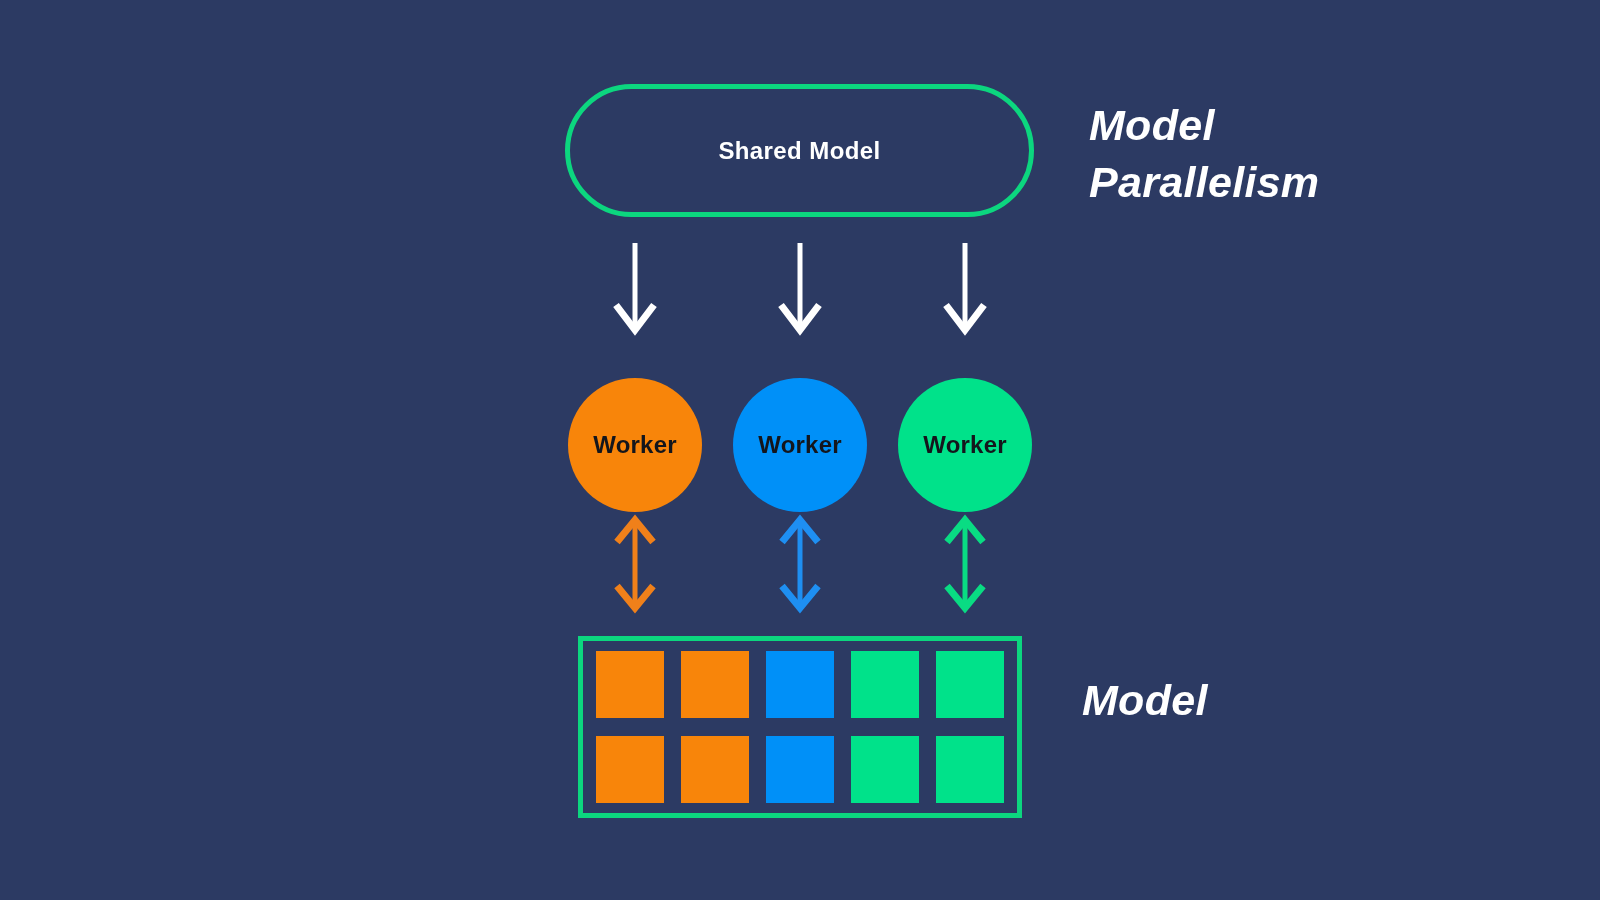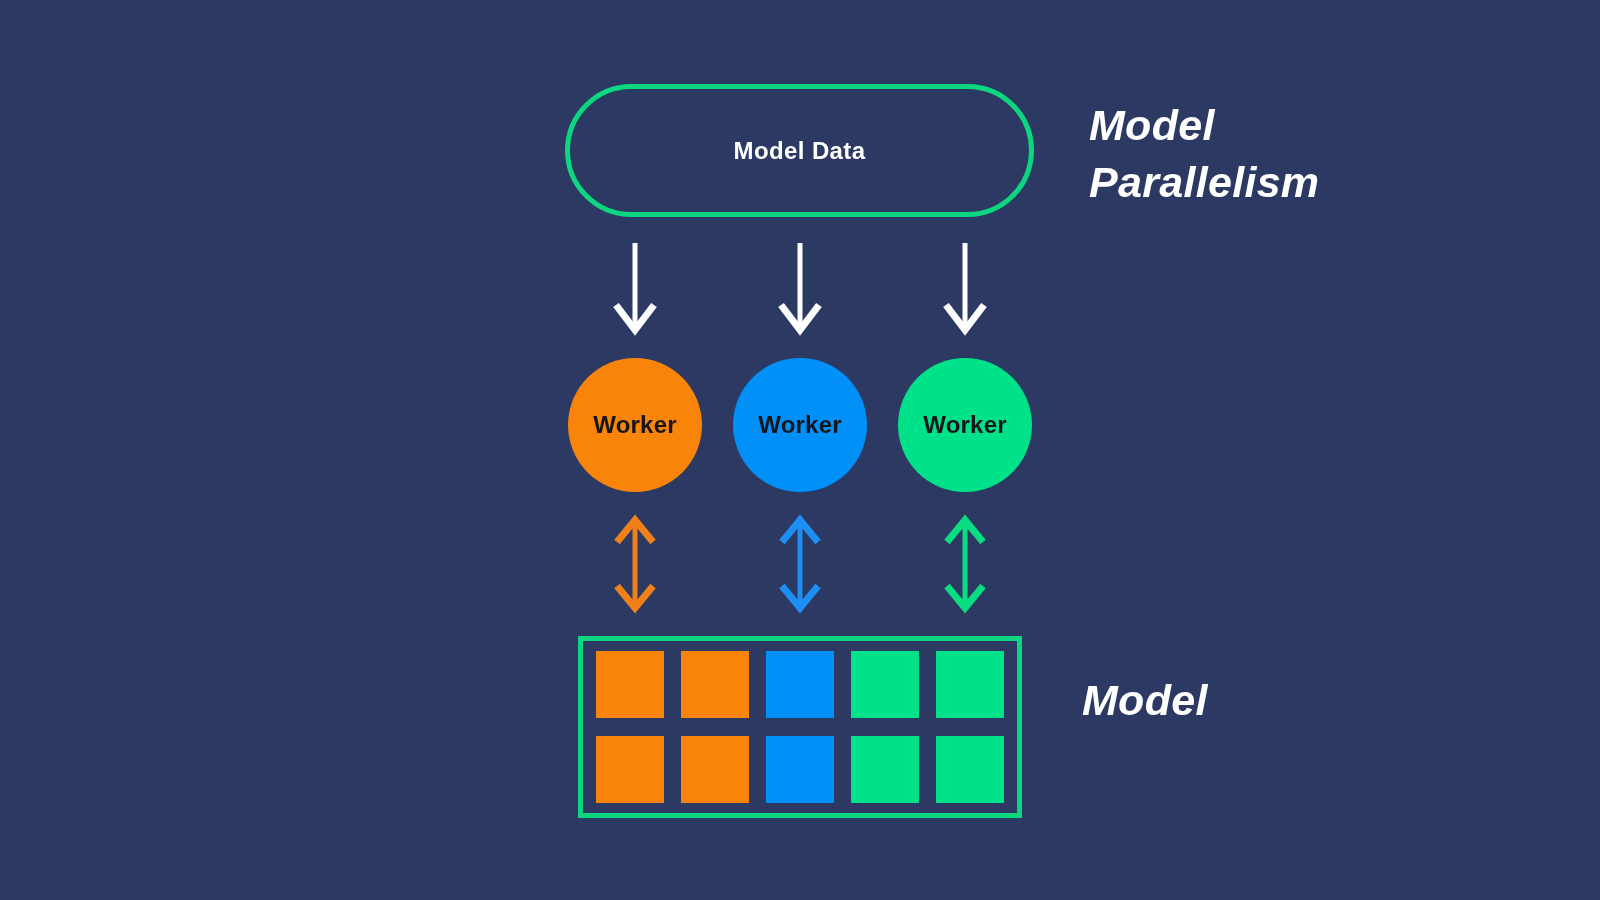--- a/index.html
+++ b/index.html
@@ -41,21 +41,21 @@
     line-height:57px;letter-spacing:.3px;
     white-space:nowrap;
     font-style:italic;
   }
   .title-top{left:1089px;top:97px;}
   .title-bottom{left:1082px;top:672px;}
   .big-title span{display:block;}
   
   .down-arrow{position:absolute;top:243px;width:44px;height:96px;}
   .worker-circle{
-    position:absolute;top:358px;
+    position:absolute;top:378px;
     width:134px;height:134px;border-radius:50%;
     display:flex;align-items:center;justify-content:center;
   }
   .worker-label{
     color:var(--worker-text);
     font-size:24px;font-weight:700;letter-spacing:.2px;
   }
   .double-arrow{position:absolute;top:515px;width:44px;height:98px;overflow:visible;}
   
   .partition-grid{
@@ -71,21 +71,21 @@
     column-gap:17px;row-gap:18px;
   }
   .partition-cell{width:68px;height:67px;}
 </style>
 </head>
 <body>
 
 <div class="stage" style="--bg: #2C3A63; --green: #00E28A; --green-border: #0CD67F; --orange: #F8850A; --blue: #0090F8; --white: #FFFFFF; --worker-text: #14161C;">
 
   <div class="pill">
-    <span class="pill-label">Model Data</span>
+    <span class="pill-label">Shared Model</span>
   </div>
 
   <div class="big-title title-top">
     <span>Model</span>
     <span>Parallelism</span>
   </div>
   <div class="big-title title-bottom">
     <span>Model</span>
   </div>
 

